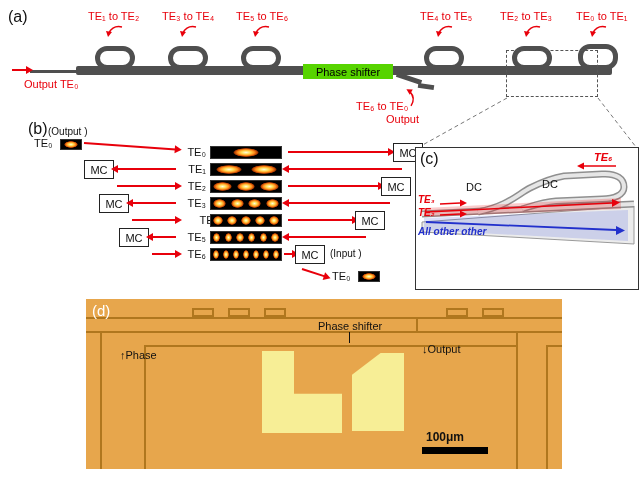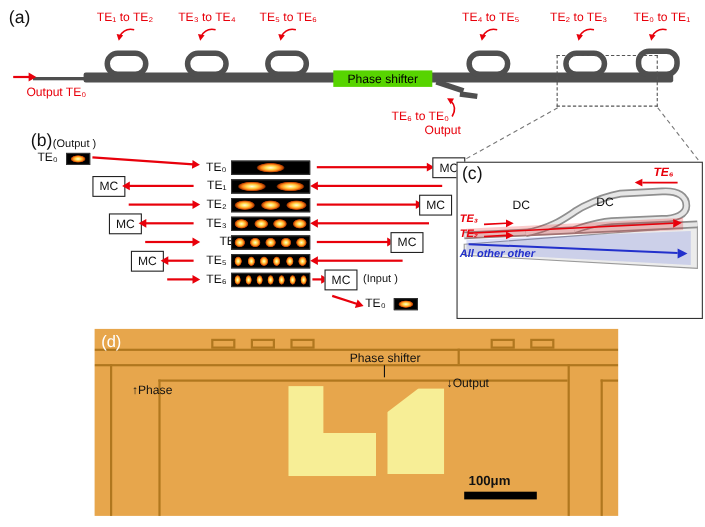--- a/index.html
+++ b/index.html
@@ -254,21 +254,21 @@
     <div class="pad" style="left:176px;top:52px;width:80px;height:82px;clip-path:polygon(0% 0%,40% 0%,40% 52%,100% 52%,100% 100%,0% 100%)"></div>
     <div class="pad" style="left:266px;top:54px;width:52px;height:78px;clip-path:polygon(0% 28%,55% 0%,100% 0%,100% 100%,0% 100%)"></div>
 
     <div class="photo-txt" style="left:6px;top:3px;color:#fff;font-size:15px">(d)</div>
     <div class="photo-txt" style="left:232px;top:21px">Phase shifter</div>
     <div class="trace" style="left:263px;top:33px;width:1px;height:11px;background:#111"></div>
 
     <div class="photo-txt" style="left:34px;top:50px">
       <span>↑</span><span>Phase</span>
     </div>
-    <div class="photo-txt" style="left:320px;top:44px">
+    <div class="photo-txt" style="left:336px;top:44px">
       <span>↓</span><span>Output</span>
     </div>
 
     <div class="photo-txt" style="left:340px;top:131px;font-weight:bold;font-size:12px">100μm</div>
     <div class="scalebar" style="left:336px;top:148px;width:66px;height:7px"></div>
   </div>
 
 </div>
 
 </body></html>

